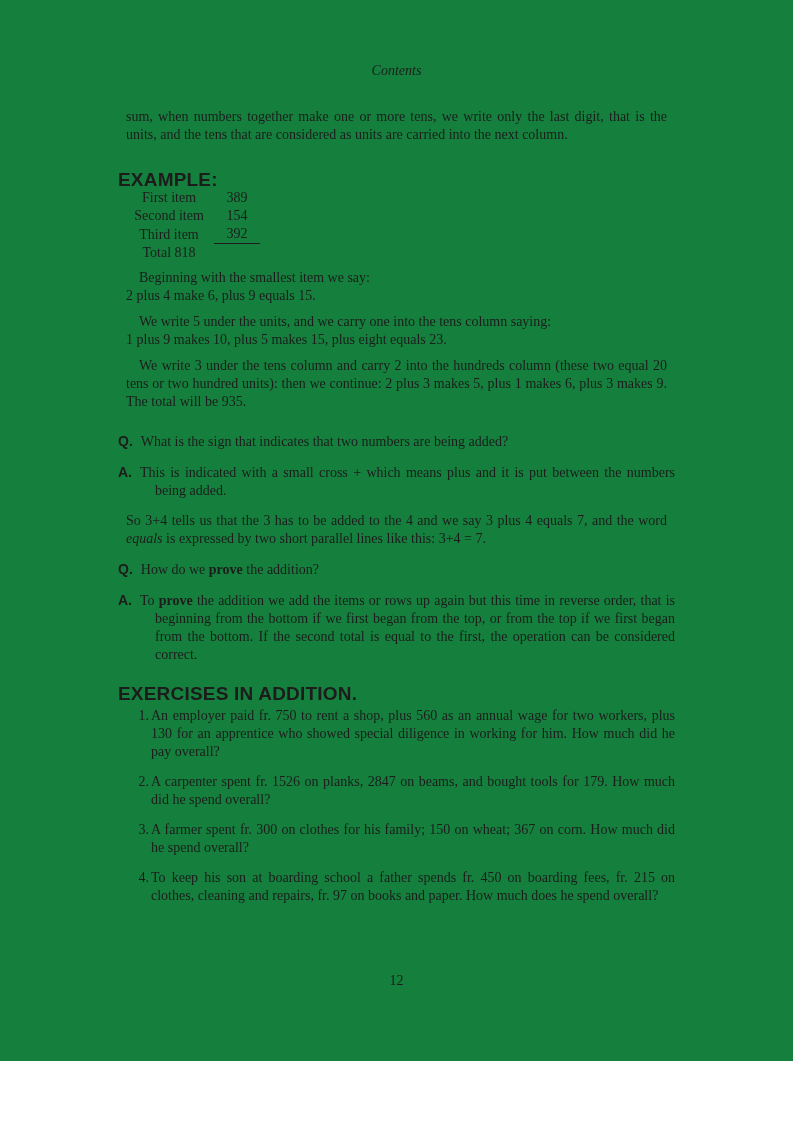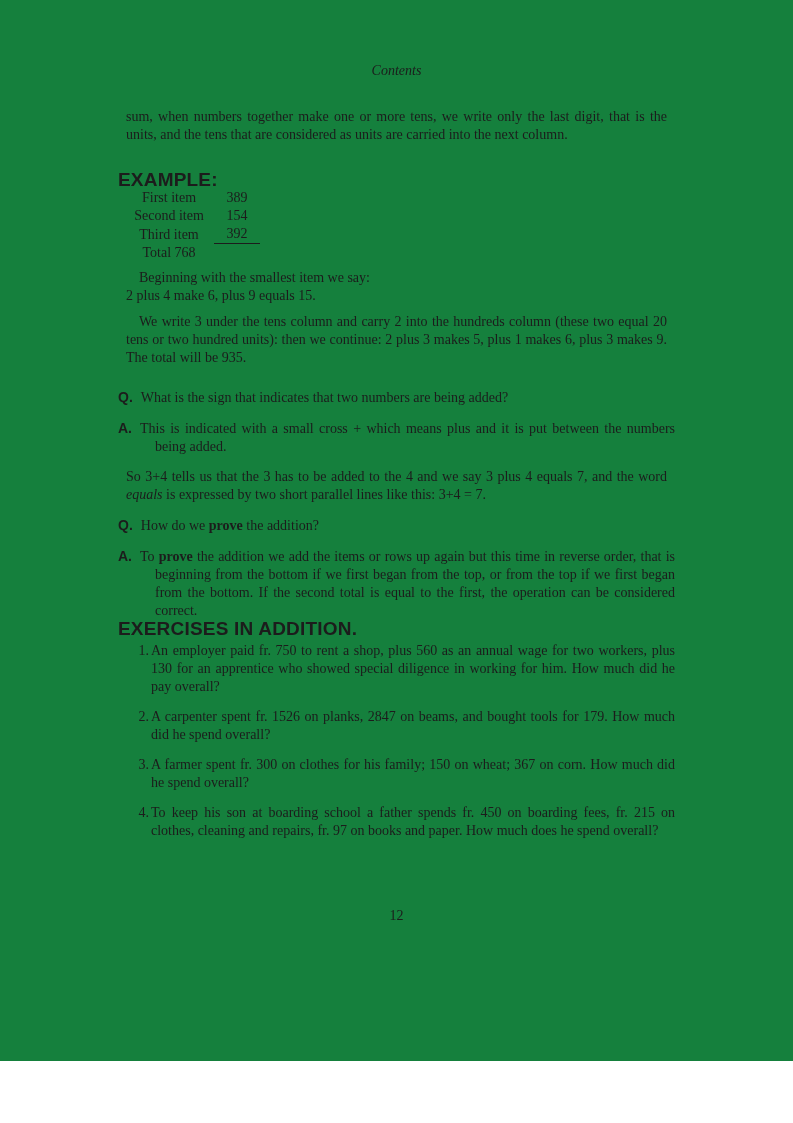--- a/index.html
+++ b/index.html
@@ -67,21 +67,21 @@
     text-indent: -37px;
   }
   .qa-label {
     font-family: "Liberation Sans", "DejaVu Sans", sans-serif;
     font-weight: bold;
     font-size: 14px;
     margin-right: 8px;
   }
   .mt-21 { margin-top: 21px; }
   .mt-12 { margin-top: 12px; }
-  .exercises-heading { }
+  .exercises-heading { margin-top: 21px; }
   .ex-item {
     position: relative;
     padding-left: 33px;
     text-align: justify;
     margin-top: 12px;
   }
   .ex-item.first { margin-top: 5px; }
   .ex-num {
     position: absolute;
     left: 13px;
@@ -119,28 +119,29 @@
         </tr>
         <tr>
           <td class="lbl">Second item</td>
           <td class="val">154</td>
         </tr>
         <tr>
           <td class="lbl">Third item</td>
           <td class="val sum-rule">392</td>
         </tr>
         <tr>
-          <td class="lbl">Total 768</td>
+          <td class="lbl">Total 818</td>
           <td class="val"></td>
         </tr>
       </tbody>
     </table>
 
     <p class="para body-ind explanation"><span>Beginning with the smallest item we say:</span><br><span>2 plus 4 make 6, plus 9 equals 15.</span></p>
 
+    <p class="para body-ind"><span>We write 5 under the units, and we carry one into the tens column saying:</span><br><span>1 plus 9 makes 10, plus 5 makes 15, plus eight equals 23.</span></p>
 
     <p class="para body-ind">We write 3 under the tens column and carry 2 into the hundreds column (these two equal 20 tens or two hundred units): then we continue: 2 plus 3 makes 5, plus 1 makes 6, plus 3 makes 9. The total will be 935.</p>
 
     <p class="qa mt-21"><span class="qa-label">Q.</span><span>What is the sign that indicates that two numbers are being added?</span></p>
 
     <p class="qa mt-12"><span class="qa-label">A.</span><span>This is indicated with a small cross + which means plus and it is put between the numbers being added.</span></p>
 
     <p class="para mt-12"><span>So 3+4 tells us that the 3 has to be added to the 4 and we say 3 plus 4 equals 7, and the word </span><span class="em">equals</span><span> is expressed by two short parallel lines like this: 3+4 = 7.</span></p>
 
     <p class="qa mt-12"><span class="qa-label">Q.</span><span>How do we </span><b class="inline-bold">prove</b><span> the addition?</span></p>

